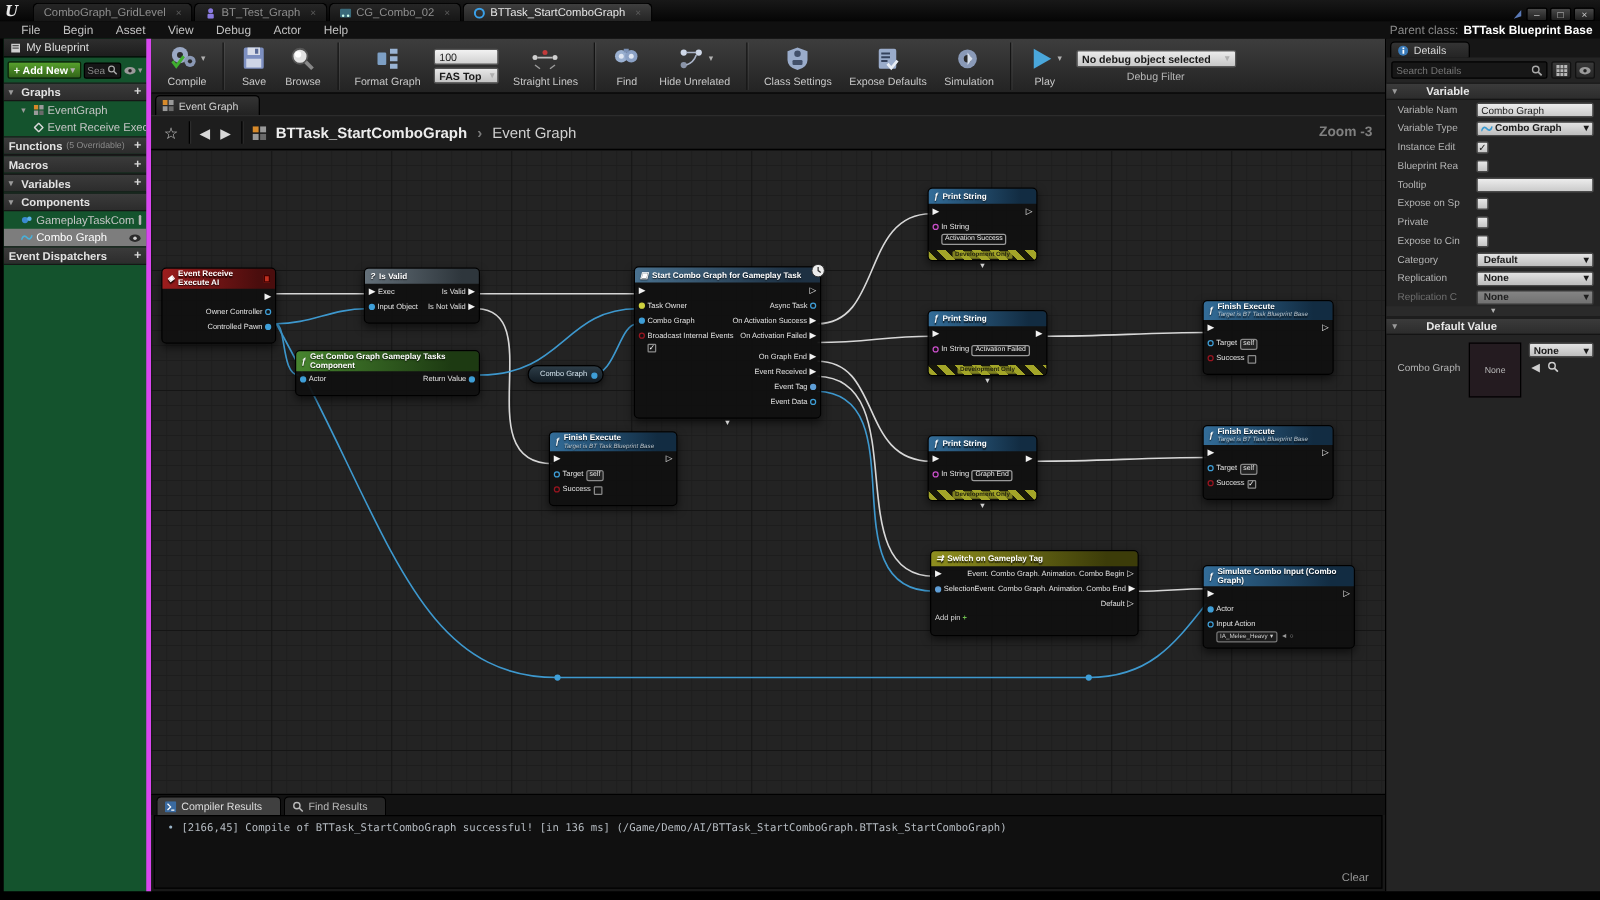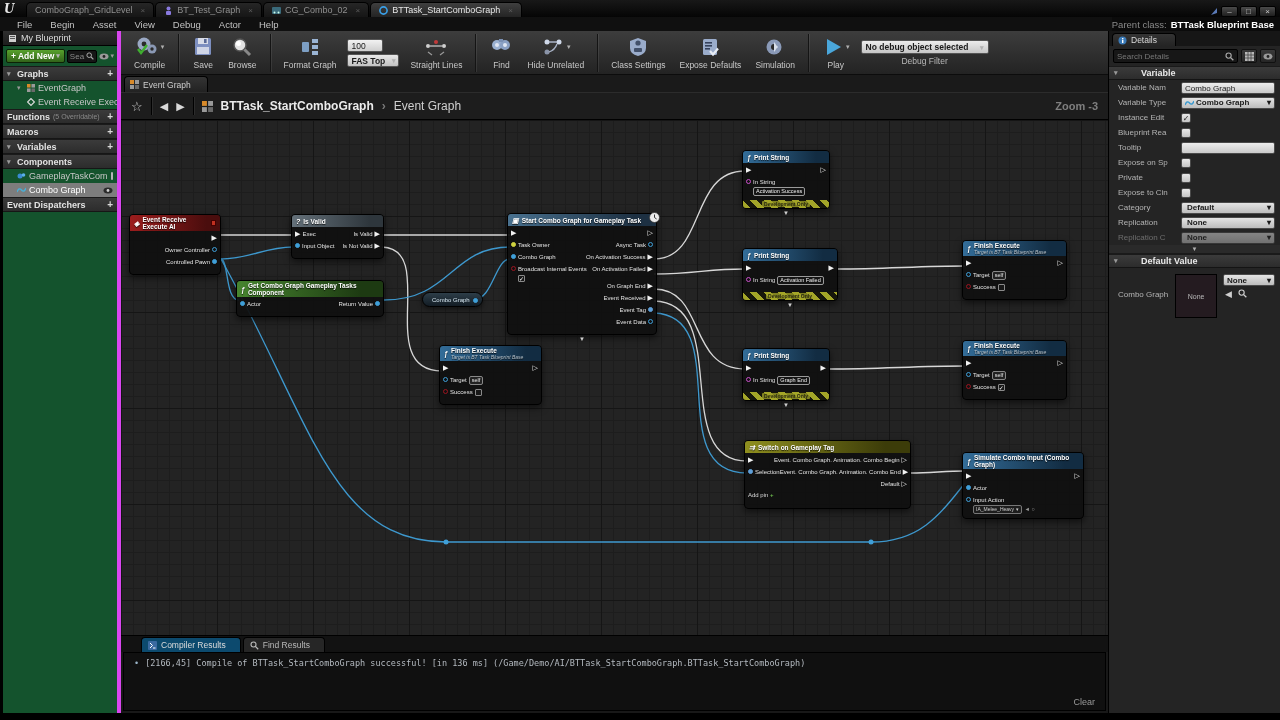--- a/index.html
+++ b/index.html
@@ -52,21 +52,21 @@
   
   .center { flex:1; min-width:0; display:flex; flex-direction:column; }
 
   .toolbar { height:44px; background:linear-gradient(#3d3d3d,#232323); border-bottom:1px solid #0c0c0c; display:flex; align-items:center; padding:0 6px; }
   .tgroup { display:flex; align-items:center; height:100%; }
   .tsep { width:1px; height:38px; background:#141414; box-shadow:1px 0 0 rgba(255,255,255,.08); margin:0 6px; }
   .tbtn { display:flex; flex-direction:column; align-items:center; justify-content:center; color:#c8c8c8; font-size:8.5px; padding:0 7px; gap:1px; }
   .tbtn .icw { height:24px; display:flex; align-items:center; gap:2px; }
   .tcaret { color:#b0b0b0; font-size:7px; }
   .tstack { display:flex; flex-direction:column; gap:2px; margin:0 4px; }
-  .tfield { width:36px; height:13px; background:linear-gradient(#f2f2f2,#cfcfcf); border:1px solid #555; border-radius:2px; color:#1a1a1a; font-size:8.5px; padding:0 3px; line-height:12px; }
+  .tfield { width:52px; height:13px; background:linear-gradient(#f2f2f2,#cfcfcf); border:1px solid #555; border-radius:2px; color:#1a1a1a; font-size:8.5px; padding:0 3px; line-height:12px; }
   .tselect { width:52px; height:13px; background:linear-gradient(#e8e8e8,#c2c2c2); border:1px solid #555; border-radius:2px; color:#1a1a1a; font-size:8.5px; font-weight:bold; padding:0 3px; line-height:12px; display:flex; justify-content:space-between; }
   .debugsel { width:128px; height:14px; background:linear-gradient(#ececec,#c6c6c6); border:1px solid #555; border-radius:2px; color:#1a1a1a; font-weight:bold; font-size:8.5px; padding:0 4px; line-height:13px; display:flex; justify-content:space-between; }
   .debuglbl { color:#b8b8b8; font-size:8.5px; text-align:center; }
 
   .graphtabs { height:17px; background:#1a1a1a; display:flex; align-items:flex-end; padding-left:3px; }
   .gtab { height:16px; background:linear-gradient(#343434,#222); border:1px solid #000; border-bottom:none; border-radius:4px 4px 0 0; color:#cfcfcf; font-size:8.5px; display:flex; align-items:center; gap:4px; padding:0 16px 0 5px; }
   .breadcrumb { height:28px; background:#1d1d1d; border-bottom:1px solid #000; border-top:1px solid #2c2c2c; display:flex; align-items:center; padding:0 10px; gap:8px; }
   .bc-star { color:#cfcfcf; font-size:13px; }
   .bc-arrow { color:#d8d8d8; font-size:11px; }
   .bc-sep { width:1px; height:18px; background:#000; box-shadow:1px 0 0 rgba(255,255,255,.07); }
@@ -128,21 +128,21 @@
   .pillnode { position:absolute; height:15px; border-radius:8px; background:linear-gradient(#2d3d48,#121c24);
               border:1px solid #000; display:flex; align-items:center; gap:3px; padding:0 4px 0 9px;
               font-size:6px; color:#d5e5ef; box-shadow:0 2px 5px rgba(0,0,0,.5); }
   .rrdot { position:absolute; width:5px; height:5px; border-radius:50%; background:#3f9fd8; transform:translate(-2.5px,-2.5px); }
 
   
   .bottom { height:78px; background:#181818; border-top:1px solid #000; display:flex; flex-direction:column; }
   .btabs { height:16px; display:flex; align-items:flex-end; background:#121212; padding-left:4px; gap:2px; }
   .btab { font-size:8.5px; color:#b8b8b8; padding:2px 14px 2px 6px; background:#262626; border:1px solid #000; border-bottom:none;
           border-radius:4px 4px 0 0; display:flex; gap:4px; align-items:center; }
-  .btab.active { background:#0c4a6e; color:#dcdcdc;margin-left:16px; }
+  .btab.active { background:#404040; color:#dcdcdc; }
   .blog { flex:1; background:#101010; margin:0 2px 2px 2px; border:1px solid #000; position:relative;
           font-family:"DejaVu Sans Mono", monospace; font-size:8.5px; color:#b4bac0; padding:5px 10px; }
   .blog .bullet { color:#9ab4c8; margin-right:6px; }
   .clearbtn { position:absolute; right:10px; bottom:3px; color:#9a9a9a; font-size:9px; font-family:"Liberation Sans",sans-serif; }
 
   
   .details { width:172px; background:#242424; border-left:1px solid #000; display:flex; flex-direction:column; font-size:8.5px; overflow:hidden; }
   .dtabrow { height:15px; background:#161616; display:flex; align-items:flex-end; padding-left:3px; }
   .dtab { background:linear-gradient(#343434,#242424); border:1px solid #000; border-bottom:none; border-radius:4px 4px 0 0;
           color:#d8d8d8; font-size:8.5px; display:flex; gap:4px; align-items:center; padding:1px 18px 1px 5px; }

